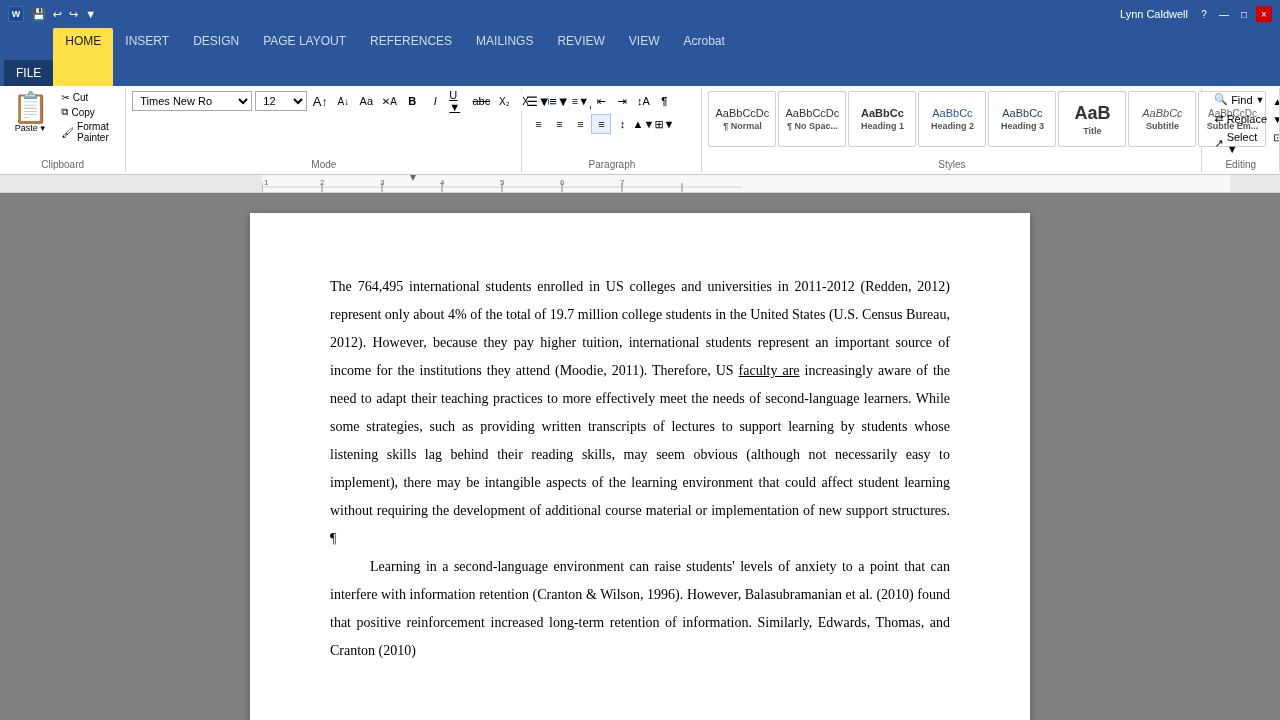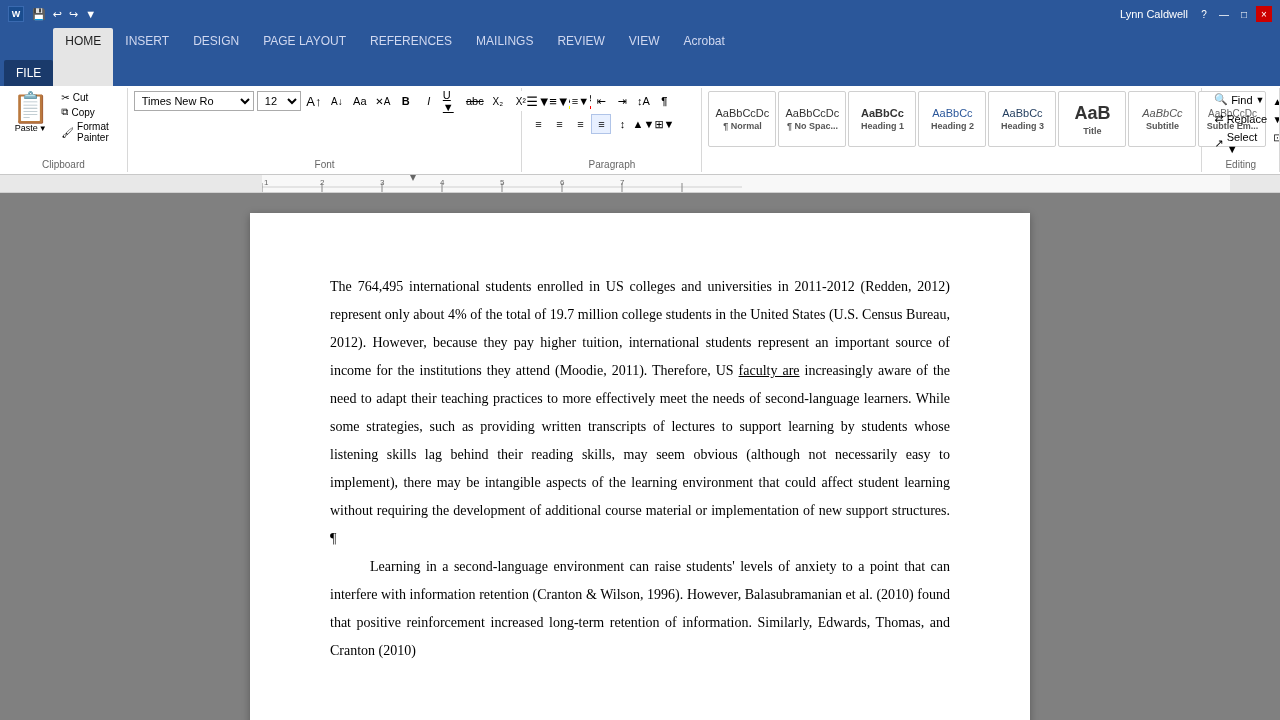--- a/index.html
+++ b/index.html
@@ -27,21 +27,21 @@
     .ribbon { background: #2b579a; }
     .ribbon-tabs { display: flex; background: #2b579a; padding-left: 4px; }
     .ribbon-tab {
       padding: 6px 12px;
       font-size: 12px;
       color: #d0d8f0;
       cursor: pointer;
       border-top-left-radius: 2px;
       border-top-right-radius: 2px;
     }
-    .ribbon-tab.active { background: #e5e5e5; color: #1f1f1f; font-weight: normal; }
+    .ribbon-tab.active { background: #fde047; color: #1f1f1f; font-weight: normal; }
 
     .ribbon-content {
       background: #fff;
       border-bottom: 1px solid #c8c8c8;
       display: flex;
       align-items: stretch;
       padding: 2px 0;
       min-height: 88px;
     }
     .paste-btn {
@@ -62,21 +62,21 @@
       padding: 1px 3px;
       width: 120px;
       height: 20px;
       background: white;
       cursor: pointer;
     }
     .font-size-select {
       font-size: 11px;
       border: 1px solid #ababab;
       padding: 1px 3px;
-      width: 44px;
+      width: 52px;
       height: 20px;
       background: white;
     }
     .font-btn {
       width: 20px;
       height: 20px;
       display: flex;
       align-items: center;
       justify-content: center;
       border: 1px solid transparent;
@@ -268,21 +268,21 @@
             </div>
           </div>
           <div class="font-btn">
             <div style="display:flex;flex-direction:column;align-items:center;">
               <span style="font-weight:bold;color:#222;">A</span>
               <div class="color-bar" style="background:red;"></div>
             </div>
           </div>
         </div>
       </div>
-      <div class="rgb-label">Font</div>
+      <div class="rgb-label">Mode</div>
     </div>
 
     <div class="ribbon-group-wrapper" style="min-width:180px;">
       <div class="rgb-top" style="flex-direction:column;gap:3px;">
         <div class="para-row">
           <div class="font-btn" style="font-size:13px;">☰▼</div>
           <div class="font-btn" style="font-size:13px;">≡▼</div>
           <div class="font-btn">≡▼</div>
           <div class="font-btn">⇤</div>
           <div class="font-btn">⇥</div>
@@ -345,20 +345,21 @@
             <div class="style-preview style-subtle" style="font-size:10px;color:#666;">AaBbCcDc</div>
             <div class="style-name">Subtle Em...</div>
           </div>
         </div>
         <div class="styles-arrow">
           <div class="styles-arrow-btn">▲</div>
           <div class="styles-arrow-btn">▼</div>
           <div class="styles-arrow-btn">⊡</div>
         </div>
       </div>
+      <div class="rgb-label">Styles</div>
     </div>
 
     <div class="ribbon-group-wrapper">
       <div class="rgb-top" style="flex-direction:column;gap:2px;">
         <div class="edit-btn">
           <span>🔍</span>
           <span>Find</span>
           <span style="font-size:9px;">▼</span>
         </div>
         <div class="edit-btn">

